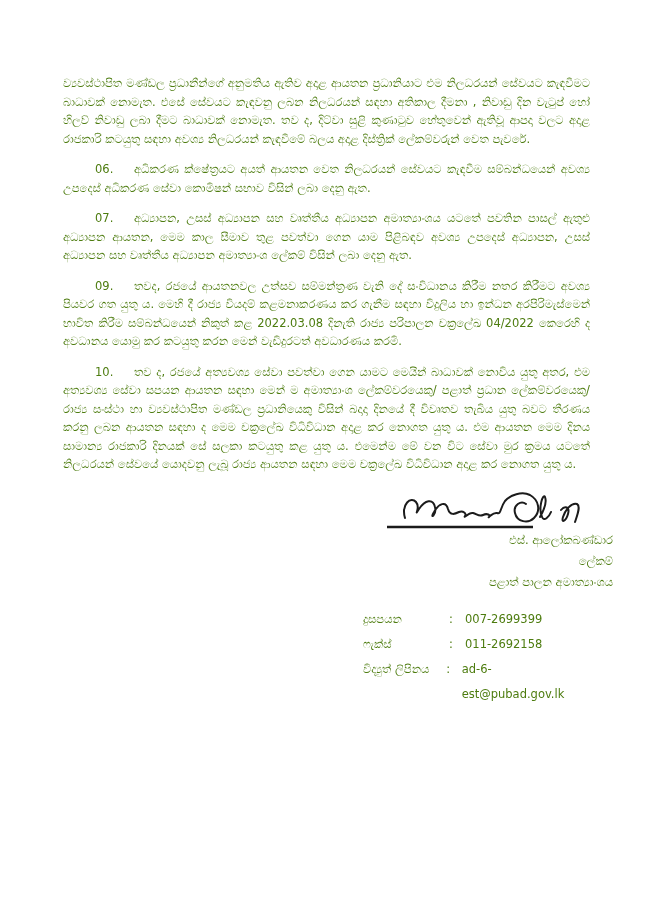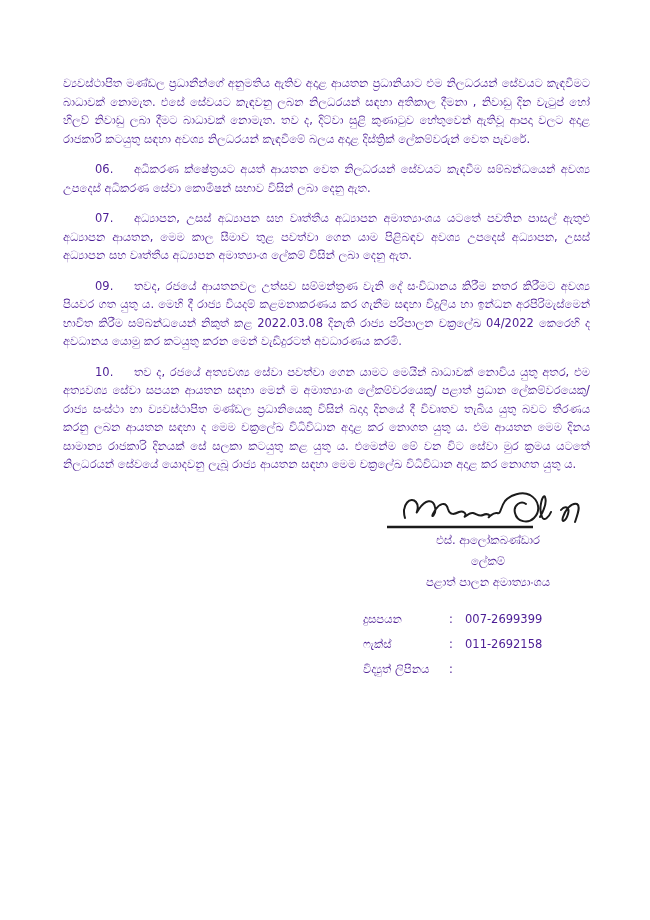--- a/index.html
+++ b/index.html
@@ -6,21 +6,21 @@
     margin: 0;
     padding: 0;
     background: #ffffff;
   }
   .page {
     position: relative;
     width: 650px;
     height: 920px;
     background: #ffffff;
     font-family: "DejaVu Sans", sans-serif;
-    color: #4c1d95;
+    color: #4d7c0f;
     overflow: hidden;
   }
   .content {
     position: absolute;
     left: 63px;
     top: 74px;
     width: 527px;
   }
   .body-par {
     margin: 0 0 12px 0;
@@ -34,21 +34,21 @@
     min-width: 22px;
     padding-right: 17px;
     font-weight: bold;
     font-weight: normal;
     margin-left: 32px;
   }
   .sig-block {
     width: 250px;
     margin-left: 300px;
     margin-top: 12px;
-    text-align: center;
+    text-align: right;
     font-size: 11.5px;
     line-height: 21px;
   }
   .sig-scrawl {
     display: block;
     margin: 0 auto -2px auto;
     width: 210px;
     height: 46px;
   }
   .sig-name { margin-top: 0px; }
@@ -100,17 +100,18 @@
           <span class="c-value">007-2699399</span>
       </div>
       <div class="contact-row">
         <span class="c-label">ෆැක්ස්</span>
           <span class="c-colon">:</span>
           <span class="c-value">011-2692158</span>
       </div>
       <div class="contact-row">
         <span class="c-label">විද්‍යුත් ලිපිනය</span>
           <span class="c-colon">:</span>
+          <span class="c-value">ad-6-est@pubad.gov.lk</span>
       </div>
     </div>
 
   </div>
 </div>
 
 </body></html>

